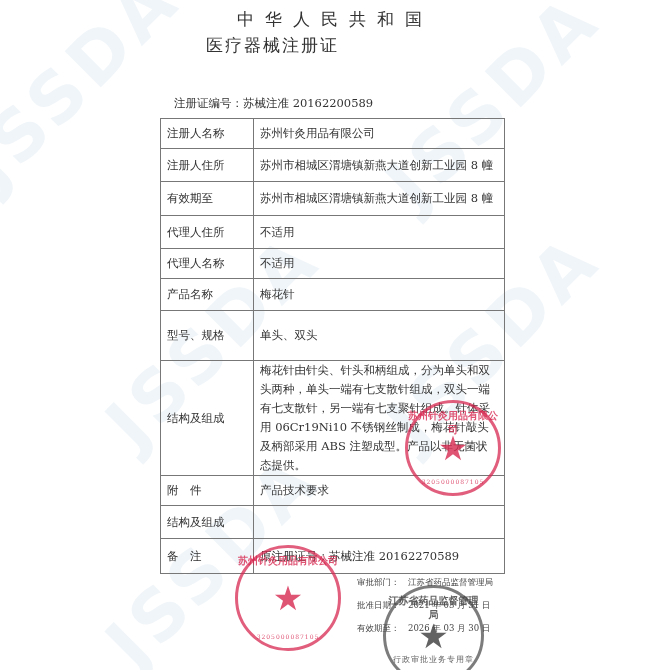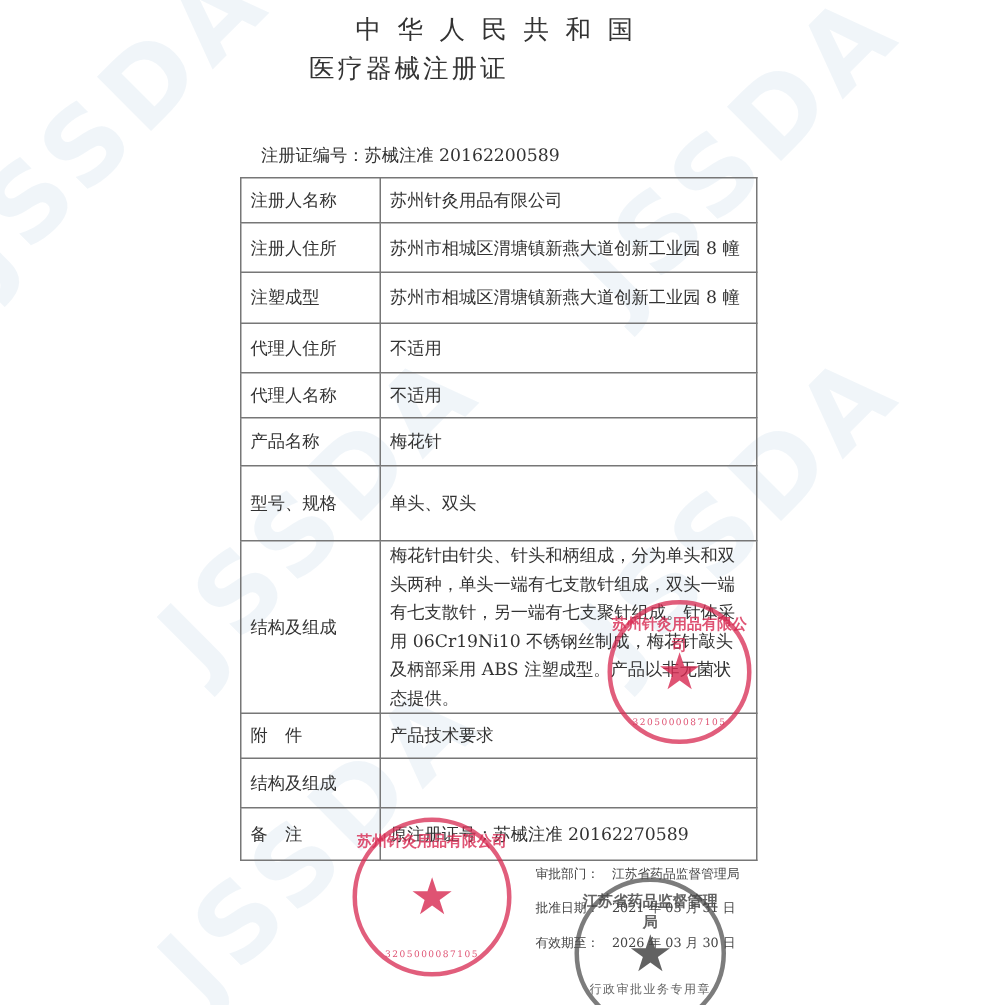--- a/index.html
+++ b/index.html
@@ -69,21 +69,21 @@
   <tbody>
       <tr style="height:30px;">
     <td class="lbl">注册人名称</td>
     <td class="val">苏州针灸用品有限公司</td>
   </tr>
   <tr style="height:33px;">
     <td class="lbl">注册人住所</td>
     <td class="val">苏州市相城区渭塘镇新燕大道创新工业园 8 幢</td>
   </tr>
   <tr style="height:34px;">
-    <td class="lbl">注塑成型</td>
+    <td class="lbl">有效期至</td>
     <td class="val">苏州市相城区渭塘镇新燕大道创新工业园 8 幢</td>
   </tr>
   <tr style="height:33px;">
     <td class="lbl">代理人住所</td>
     <td class="val">不适用</td>
   </tr>
   <tr style="height:30px;">
     <td class="lbl">代理人名称</td>
     <td class="val">不适用</td>
   </tr>

